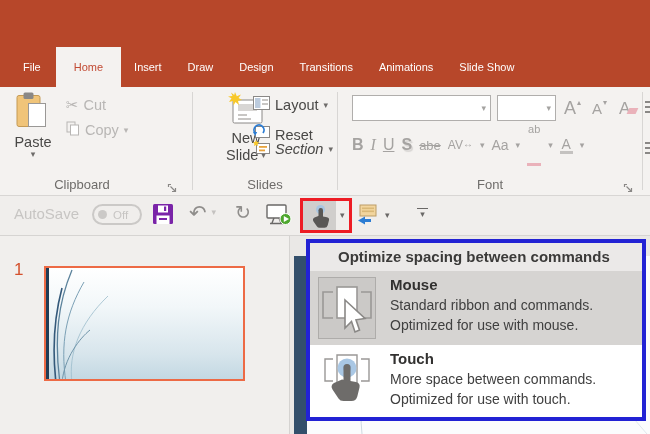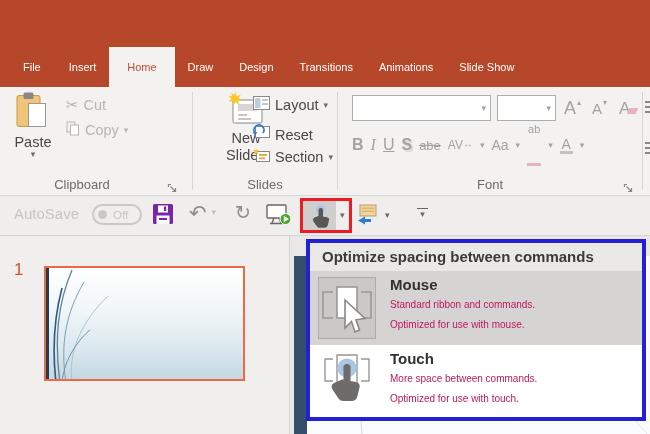--- a/index.html
+++ b/index.html
@@ -60,40 +60,40 @@
   .thumb{position:absolute;left:44px;top:30px;width:201px;height:115px;border:2px solid #ed6a45;
          background:linear-gradient(180deg,#ffffff 0%,#f2f7f9 35%,#d7e5ec 78%,#c3d8e2 100%);overflow:hidden;}
   .thumb .edge{position:absolute;left:0;top:0;width:3px;height:100%;background:#1f3c55;}
   .thumb .arrow{position:absolute;left:3px;top:62px;width:0;height:0;}
   .main-area{position:absolute;left:290px;top:0;width:360px;height:198px;background:#eae8e6;}
   .slide-bar{position:absolute;left:4px;top:20px;width:13px;height:178px;background:#334f6b;}
   .slide-white{position:absolute;left:17px;top:20px;width:343px;height:178px;background:#fbfcfd;}
 
   
   .menu{position:absolute;left:306px;top:3px;width:340px;height:182px;background:#fff;border:4px solid #2222d4;z-index:5;}
-  .menu-header{height:28px;line-height:28px;background:#ebe9e8;font-size:15px;font-weight:bold;color:#3b3a39;padding-left:12px;}
+  .menu-header{height:28px;line-height:28px;background:#ebe9e8;font-size:15px;font-weight:bold;color:#3b3a39;padding-left:28px;}
   .menu-item{display:flex;}
   .menu-item.selected{background:#d6d4d2;height:74px;}
   .menu-item.plain{background:#fff;height:72px;}
   .mi-iconbox{width:58px;height:62px;margin:6px 0 0 8px;background:#cbc9c7;border:1px solid #aeacaa;display:flex;align-items:center;justify-content:center;}
   .mi-icon-plain{width:54px;height:60px;margin:6px 2px 0 10px;display:flex;align-items:flex-start;justify-content:center;}
   .mi-text{margin-left:14px;padding-top:3px;}
   .mi-title{font-size:15px;font-weight:bold;color:#323130;line-height:21px;}
-  .mi-desc{font-size:10px;color:#be185d;line-height:20px;}
+  .mi-desc{font-size:14px;color:#404040;line-height:20px;}
 </style>
 </head>
 <body>
 
 <div id="app">
 
   <div class="titlebar"></div>
   <div class="tabs">
     <div class="tab file">File</div>
+    <div class="tab active">Home</div>
     <div class="tab">Insert</div>
-    <div class="tab active">Home</div>
     <div class="tab">Draw</div>
     <div class="tab">Design</div>
     <div class="tab">Transitions</div>
     <div class="tab">Animations</div>
     <div class="tab">Slide Show</div>
   </div>
 
   <div class="ribbon">
 
     <div class="g-clip">
@@ -164,21 +164,21 @@
       <div class="smallbtn" style="left:60px;top:32px;align-items:flex-end;">
         <span>
           <svg width="17" height="15" viewBox="0 0 17 15">
             <rect x="2.5" y="2.5" width="14" height="11" fill="#fff" stroke="#8a8886"></rect>
             <path d="M2 9 A5 5 0 1 1 10 9" fill="none" stroke="#2b7cd3" stroke-width="1.8"></path>
             <polygon points="0,8 4.2,8 2.1,12" fill="#2b7cd3"></polygon>
           </svg>
         </span>
         <span class="btn-label">Reset</span>
       </div>
-      <div class="smallbtn" style="left:60px;top:58px;">
+      <div class="smallbtn" style="left:60px;top:50px;font-style:italic;">
         <span>
           <svg width="17" height="15" viewBox="0 0 17 15">
             <rect x="3.5" y="3.5" width="13" height="10" fill="#fff" stroke="#8a8886"></rect>
             <rect x="6" y="6" width="8" height="1.8" fill="#e8a33d"></rect>
             <rect x="6" y="9.5" width="6" height="1.8" fill="#e8a33d"></rect>
             <polygon points="3,0 4,2 6.2,2.3 4.6,3.8 5,6 3,5 1,6 1.4,3.8 0,2.3 2,2" fill="#f8c829"></polygon>
           </svg>
         </span>
         <span class="btn-label">Section</span>
         <span class="caret">▾</span>

